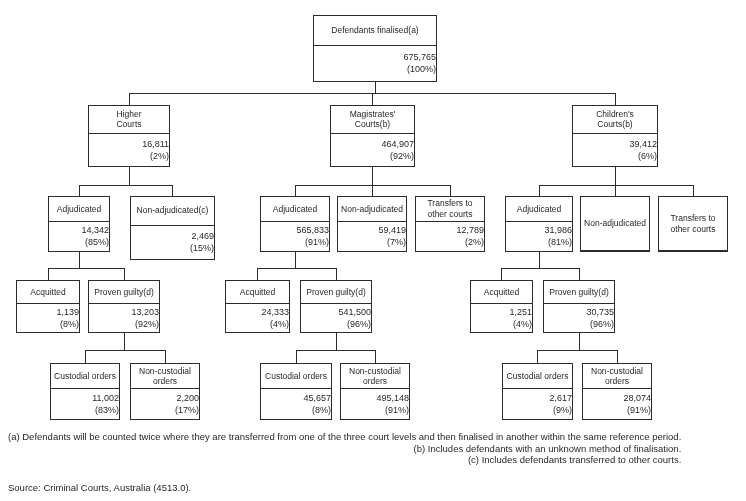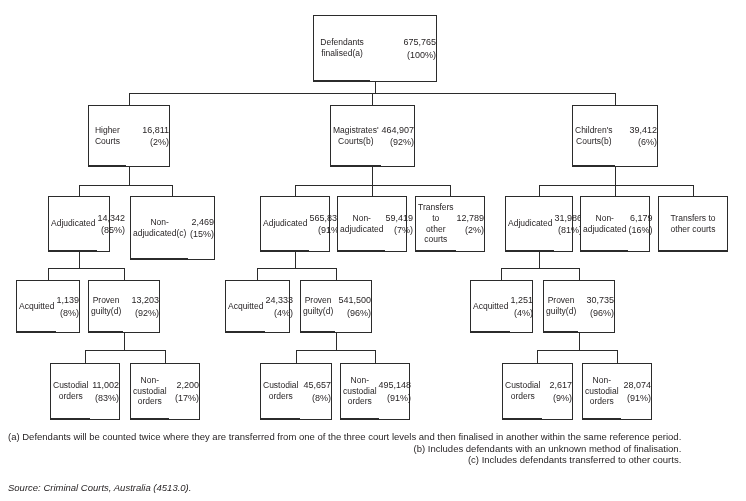--- a/index.html
+++ b/index.html
@@ -4,37 +4,37 @@
 <style>
   * { margin:0; padding:0; box-sizing:border-box; }
   html,body { background:#fff; }
   body { font-family:"Liberation Sans", sans-serif; color:#231f20; }
   #canvas {
     position:relative; width:746px; height:501px; background:#fff; overflow:hidden;
   }
   #connectors { position:absolute; left:0; top:0; width:746px; height:501px; }
   .node {
     position:absolute; background:#fff; border:1px solid #2b2b2b;
-    display:flex; flex-direction:row;
+    display:flex; flex-direction:column;
   }
   .node-label {
     flex:1 1 46%;
     border-bottom:1px solid #2b2b2b;
     display:flex; align-items:center; justify-content:center;
     text-align:center; white-space:pre-line;
     font-size:8.5px; line-height:1.25; padding:1px 2px;
   }
   .node-value {
     flex:1 1 54%;
     display:flex; flex-direction:column; align-items:flex-end; justify-content:center;
     font-size:9px; line-height:1.35; text-align:center;
   }
   .node-value span { display:block; }
   .footnotes { position:absolute; left:8px; top:431px; font-size:9.5px; line-height:11.5px;text-align:right; }
-  .source { position:absolute; left:8px; top:482px; font-size:9.5px; font-style:italic; }
+  .source { position:absolute; left:8px; top:482px; font-size:9.5px; }
 </style>
 </head>
 <body>
 
 <div id="canvas">
 
   <svg id="connectors" width="746" height="501" viewBox="0 0 746 501" shape-rendering="crispEdges">
     <path fill="none" stroke="#2b2b2b" stroke-width="1" d="
       M375 82 V93 M129 93 H615 M129 93 V105 M372.5 93 V105 M615 93 V105
       M129 167 V185 M79 185 H172.5 M79 185 V196 M172.5 185 V196
@@ -128,24 +128,20 @@
   <div class="node" style="left:505px;top:196px;width:68px;height:56px">
     <div class="node-label">Adjudicated</div>
     <div class="node-value">
       <span>31,986</span>
       <span>(81%)</span>
     </div>
   </div>
 
   <div class="node" style="left:580px;top:196px;width:70px;height:56px">
     <div class="node-label">Non-adjudicated</div>
-    <div class="node-value">
-      <span>6,179</span>
-      <span>(16%)</span>
-    </div>
   </div>
 
   <div class="node" style="left:658px;top:196px;width:70px;height:56px">
     <div class="node-label">Transfers to
 other courts</div>
   </div>
 
   <div class="node" style="left:16px;top:280px;width:64px;height:53px">
     <div class="node-label">Acquitted</div>
     <div class="node-value">

